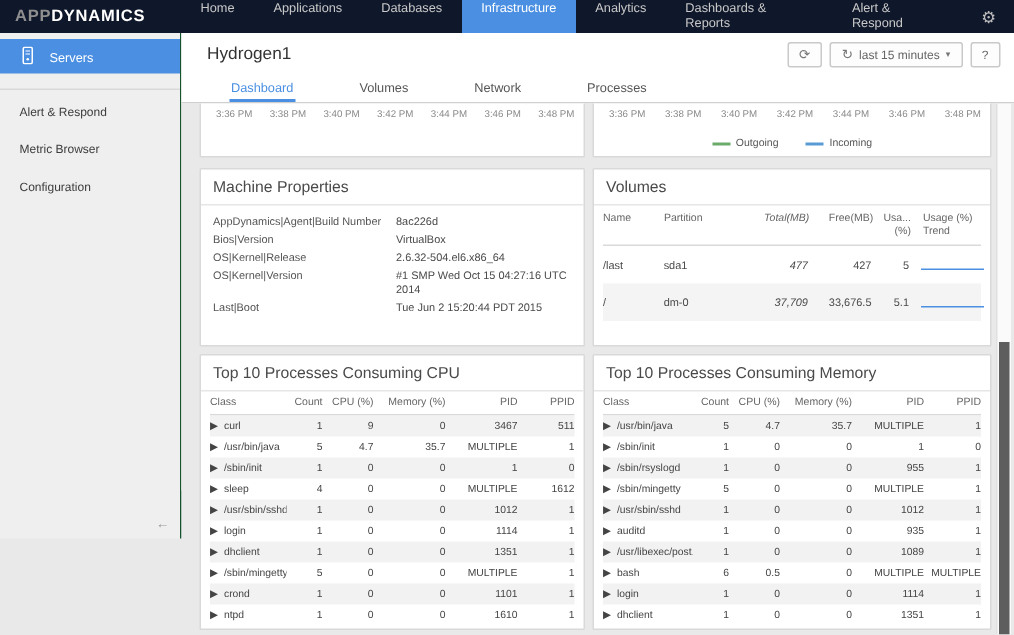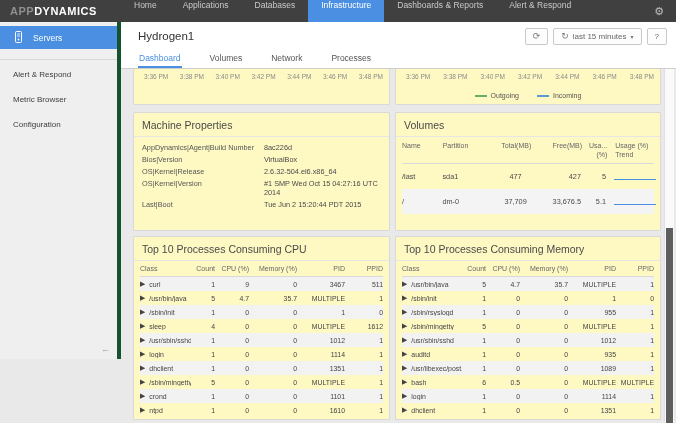--- a/index.html
+++ b/index.html
@@ -1,33 +1,33 @@
 <!DOCTYPE html>
 <html><head>
 <meta charset="utf-8">
 <style>
   * { margin:0; padding:0; box-sizing:border-box; }
   html,body { width:676px; height:423px; overflow:hidden;
     font-family:"Liberation Sans", sans-serif; background:#e9e9e9; }
 
   
   .nav { position:absolute; left:0; top:0; width:676px; height:22px;
-    background:#404040; display:flex; align-items:stretch; z-index:30; }
+    background:#0f172a; display:flex; align-items:stretch; z-index:30; }
   .logo { width:121px; display:flex; align-items:center; padding-left:10px;
     font-size:11px; font-weight:bold; letter-spacing:.5px; }
   .logo .l1 { color:#8f8f8f; } .logo .l2 { color:#ffffff; }
   .nav-item { display:flex; padding:0 13px;
     font-size:8.5px; color:#c9c9c9; cursor:pointer; }
   .nav-item.active { background:#4a8fe2; color:#fff; }
   .nav-gear { margin-left:auto; display:flex; align-items:center;
     padding:0 12px; color:#bdbdbd; font-size:11px; }
 
   
   .sidebar { position:absolute; left:0; top:22px; width:121px; height:337px;
-    background:#efefef; border-right:4px solid #14532d; }
+    background:#efefef; border-right:1px solid #14532d; }
   .side-item { height:23px; display:flex; align-items:center; gap:9px;
     padding-left:13px; font-size:8.5px; color:#3c3c3c; cursor:pointer; }
   .side-item.active { background:#4a8fe2; color:#fff; }
   .side-item svg { flex:0 0 auto; }
   .side-sep { border-top:1px solid #d9d9d9; margin:10px 0 2px 0; }
   .side-link { padding:8px 0 8px 13px; font-size:8px; color:#3c3c3c; cursor:pointer; }
   .side-collapse { position:absolute; right:7px; bottom:5px; color:#999;
     font-size:9px; cursor:pointer; }
 
   
@@ -39,27 +39,27 @@
   .btn { border:1px solid #c9c9c9; border-radius:2px; background:#fdfdfd;
     height:17px; display:flex; align-items:center; justify-content:center;
     font-size:8px; color:#666; cursor:pointer; padding:0 7px; gap:4px; }
   .btn .ico { font-size:9px; color:#777; }
   .chev { font-size:6px; color:#777; }
 
   .tabbar { position:absolute; left:0; top:28px; width:100%; height:19px;
     background:#fff; border-bottom:1px solid #cfcfcf; display:flex;
     padding-left:17px; gap:27px; }
   .tab { font-size:8.5px; color:#555; display:flex; align-items:center;
-    border-bottom:2px solid transparent; cursor:pointer; padding:0 1px; }
+    border-bottom:2px solid transparent; cursor:pointer; padding:0 1px;margin-left:15px; }
   .tab.active { color:#4a8fe2; border-bottom-color:#4a8fe2; }
 
   .content { position:absolute; left:0; top:47px; width:555px; height:354px;
     background:#e9e9e9; overflow:hidden; }
 
-  .panel { position:absolute; background:#fef9c3; border:1px solid #d9d9d9; border-radius:1px; }
+  .panel { position:absolute; background:#ffffff; border:1px solid #d9d9d9; border-radius:1px; }
   .panel-title { font-size:10.5px; color:#4a4a4a; padding:6px 8px 5px 8px;
     border-bottom:1px solid #e6e6e6; }
 
   
   .chart-left  { left:12px;  top:-114px; width:257px; height:150px; }
   .chart-right { left:274px; top:-114px; width:266px; height:150px; }
   .axis-row { position:absolute; left:10px; right:6px; bottom:24px;
     display:flex; justify-content:space-between; }
   .axis-row span { font-size:6.5px; color:#8a8a8a; }
   .legend-row { position:absolute; left:0; right:0; bottom:5px;
@@ -76,21 +76,21 @@
 
   
   .volumes { left:274px; top:43px; width:266px; height:119px; overflow:hidden; }
   .vol-table { padding:0 6px; }
   .vol-hrow, .vol-row { display:flex; align-items:flex-end; }
   .vol-hrow { border-bottom:1px solid #d9d9d9; padding:4px 0 4px 0; align-items:flex-start; }
   .vol-hrow span { font-size:7px; color:#666; line-height:1.3; }
   .vol-row { padding:7px 0; align-items:center; }
   .vol-row:nth-child(even) { background:#f4f4f4; }
   .vc-name{width:42px;} .vc-part{width:52px;}
-  .vc-tot{width:48px; text-align:center;} .vc-free{width:44px; text-align:right;}
+  .vc-tot{width:48px; text-align:right;font-style:italic;} .vc-free{width:44px; text-align:right;}
   .vc-usa{width:26px; text-align:right;} .vc-tr{width:48px; padding-left:8px;}
   .vol-row span { font-size:7.3px; color:#4a4a4a; }
   .spark { width:42px; height:9px; border-bottom:1.5px solid #4a8fe2; }
 
   
   .cpu { left:12px;  top:167px; width:257px; height:184px; overflow:hidden; }
   .mem { left:274px; top:167px; width:266px; height:184px; overflow:hidden; }
   .pt { padding:0 6px; }
   .pt-hrow { display:flex; border-bottom:1px solid #d9d9d9; padding:4px 0; }
   .pt-hrow span { font-size:7px; color:#666; }
@@ -129,20 +129,23 @@
       </div>
 
       <div class="nav-item">
         <span>Databases</span>
       </div>
 
       <div class="nav-item active">
         <span>Infrastructure</span>
       </div>
 
+      <div class="nav-item">
+        <span>Analytics</span>
+      </div>
 
       <div class="nav-item">
         <span>Dashboards &amp; Reports</span>
       </div>
 
       <div class="nav-item">
         <span>Alert &amp; Respond</span>
       </div>
     </div>
   <div class="nav-gear">⚙</div>

